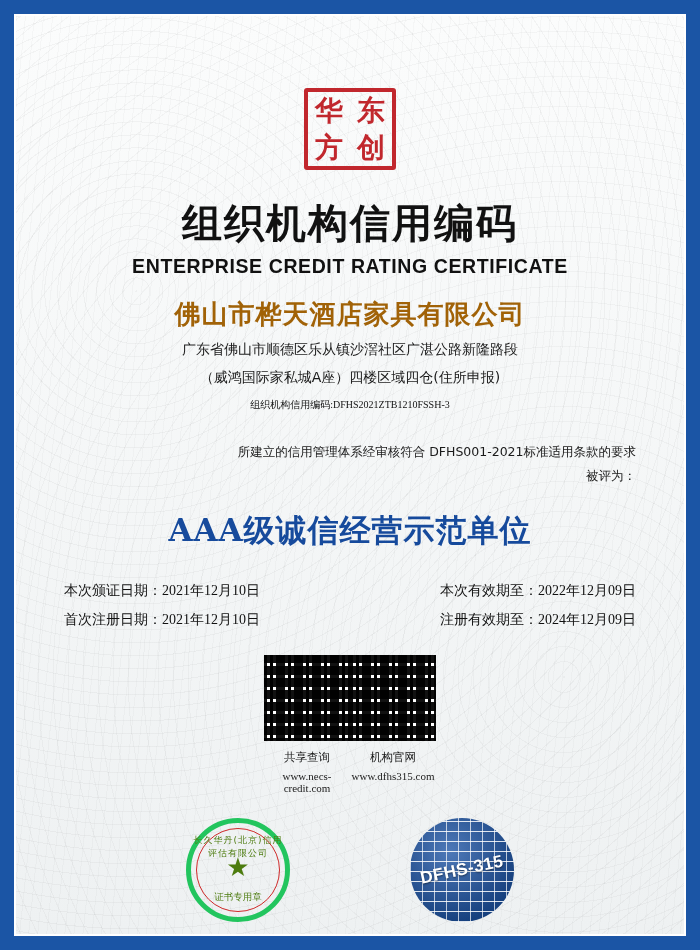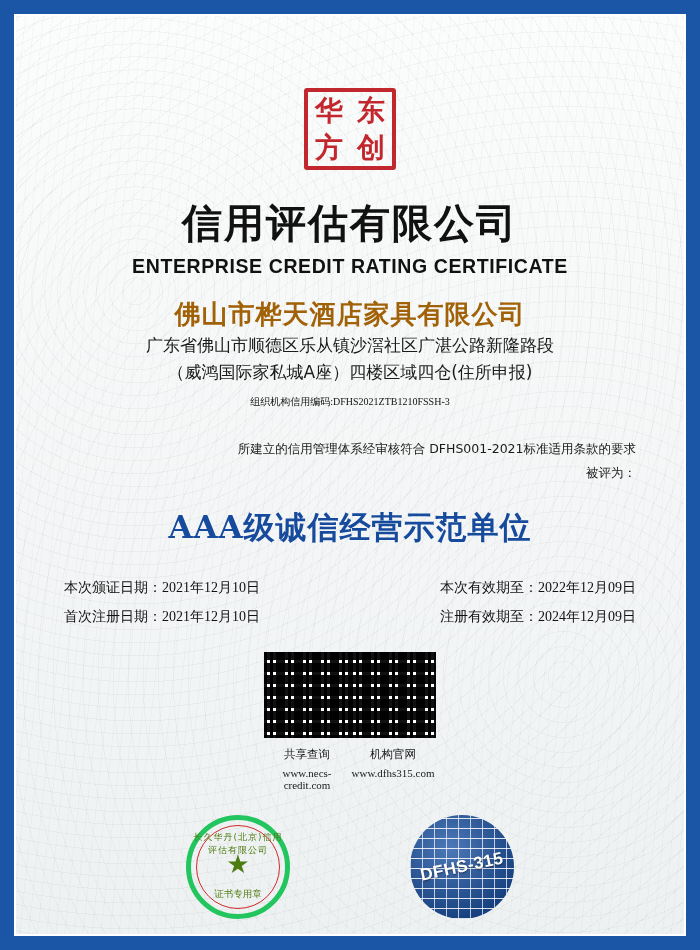--- a/index.html
+++ b/index.html
@@ -96,22 +96,22 @@
   }
   .company-name {
     margin-top: 19px;
     font-family: "DejaVu Sans", sans-serif;
     font-weight: bold;
     font-size: 26px;
     letter-spacing: 1px;
     color: #a16207;
   }
   .address-line {
-    margin-top: 1px;
-    font-size: 17px;
+    margin-top: 7px;
+    font-size: 14px;
     color: #1a1a1a;
     line-height: 1.5;
     font-family: "DejaVu Sans", sans-serif;
   }
   .credit-code {
     margin-top: 10px;
     font-size: 10px;
     font-family: "Liberation Serif", serif;
     color: #111111;
   }
@@ -264,21 +264,21 @@
 
     <div class="content">
 
       <div class="top-seal">
         <span>华</span>
         <span>东</span>
         <span>方</span>
         <span>创</span>
       </div>
 
-      <div class="title-cn">信用评估有限公司</div>
+      <div class="title-cn">组织机构信用编码</div>
       <div class="title-en">ENTERPRISE CREDIT RATING CERTIFICATE</div>
 
       <div class="company-name">佛山市桦天酒店家具有限公司</div>
       <div class="address-line">广东省佛山市顺德区乐从镇沙滘社区广湛公路新隆路段</div>
       <div class="address-line">（威鸿国际家私城A座）四楼区域四仓(住所申报)</div>
       <div class="credit-code">组织机构信用编码:DFHS2021ZTB1210FSSH-3</div>
 
       <div class="statement">
         <div>所建立的信用管理体系经审核符合 DFHS001-2021标准适用条款的要求</div>
         <div>被评为：</div>

